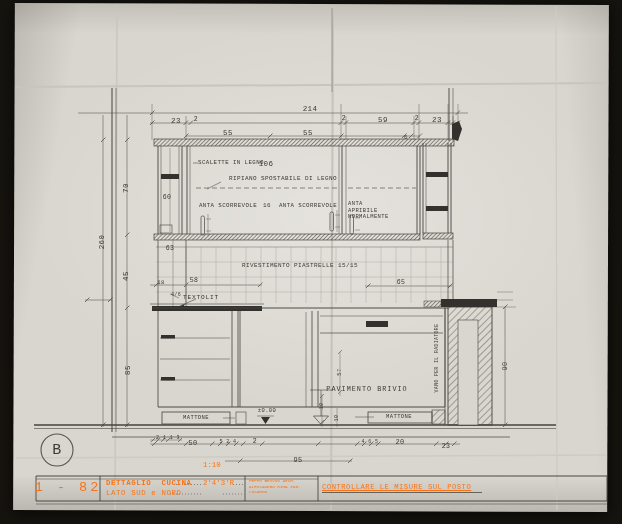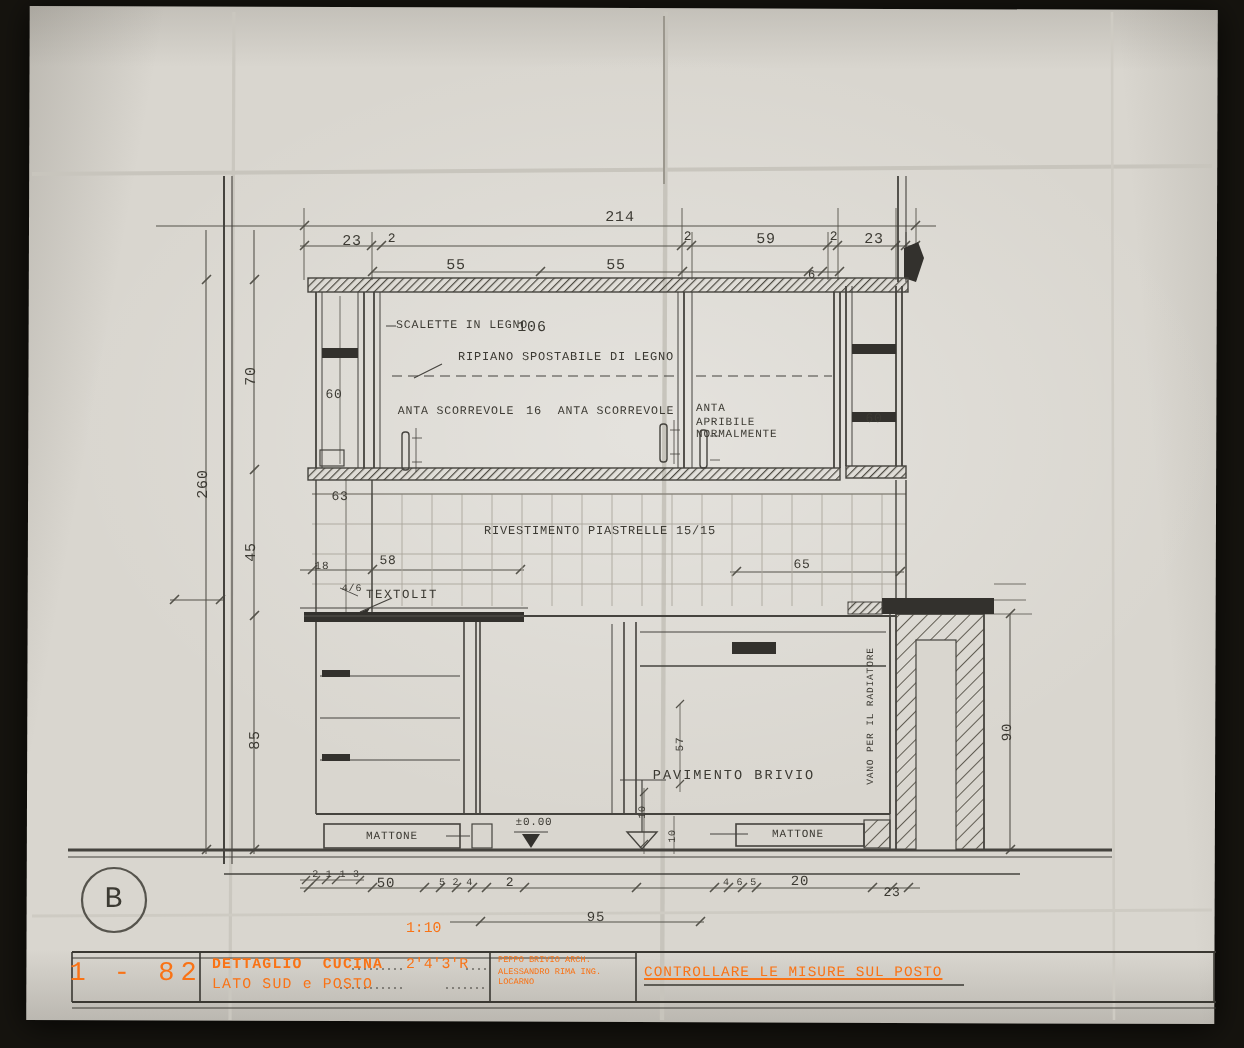--- a/index.html
+++ b/index.html
@@ -204,19 +204,19 @@
       <div class="ann" style="left: 370px; top: 442px; font-size: 5px; transform: translate(-50%, -50%) rotate(0deg);">4 6 5</div>
       <div class="ann" style="left: 400px; top: 442px; font-size: 7px; transform: translate(-50%, -50%) rotate(0deg);">20</div>
       <div class="ann" style="left: 446px; top: 447px; font-size: 6.5px; transform: translate(-50%, -50%) rotate(0deg);">23</div>
       <div class="ann" style="left: 298px; top: 460px; font-size: 7px; transform: translate(-50%, -50%) rotate(0deg);">95</div>
       <div class="ann" style="left: 57px; top: 450px; font-size: 15px; transform: translate(-50%, -50%) rotate(0deg);">B</div>
     </div>
 
   <div class="tb tb-sheet" style="left:38px;top:477px;width:60px;height:23px;font-size:13.5px;">1 - 82</div>
   <div class="tb" style="left:106px;top:479px;font-size:7.4px;letter-spacing:.6px;font-weight:bold;">DETTAGLIO  CUCINA</div>
   <div class="tb" style="left:203px;top:479px;font-size:7.4px;">2'4'3'R</div>
-  <div class="tb" style="left:106px;top:489px;font-size:7.4px;letter-spacing:.6px;">LATO SUD e POSTO</div>
+  <div class="tb" style="left:106px;top:489px;font-size:7.4px;letter-spacing:.6px;">LATO SUD e NORD</div>
   <div class="tb" style="left:203px;top:461px;font-size:7.4px;">1:10</div>
   <div class="tb" style="left:249px;top:479px;font-size:4.3px;">PEPPO BRIVIO ARCH.</div>
   <div class="tb" style="left:249px;top:484.5px;font-size:4.3px;">ALESSANDRO RIMA ING.</div>
   <div class="tb" style="left:249px;top:490px;font-size:4.3px;">LOCARNO</div>
   <div class="tb" style="left:322px;top:484px;font-size:7.2px;letter-spacing:.5px;text-decoration:underline;">CONTROLLARE LE MISURE SUL POSTO</div>
 </div>
 
 </body></html>

